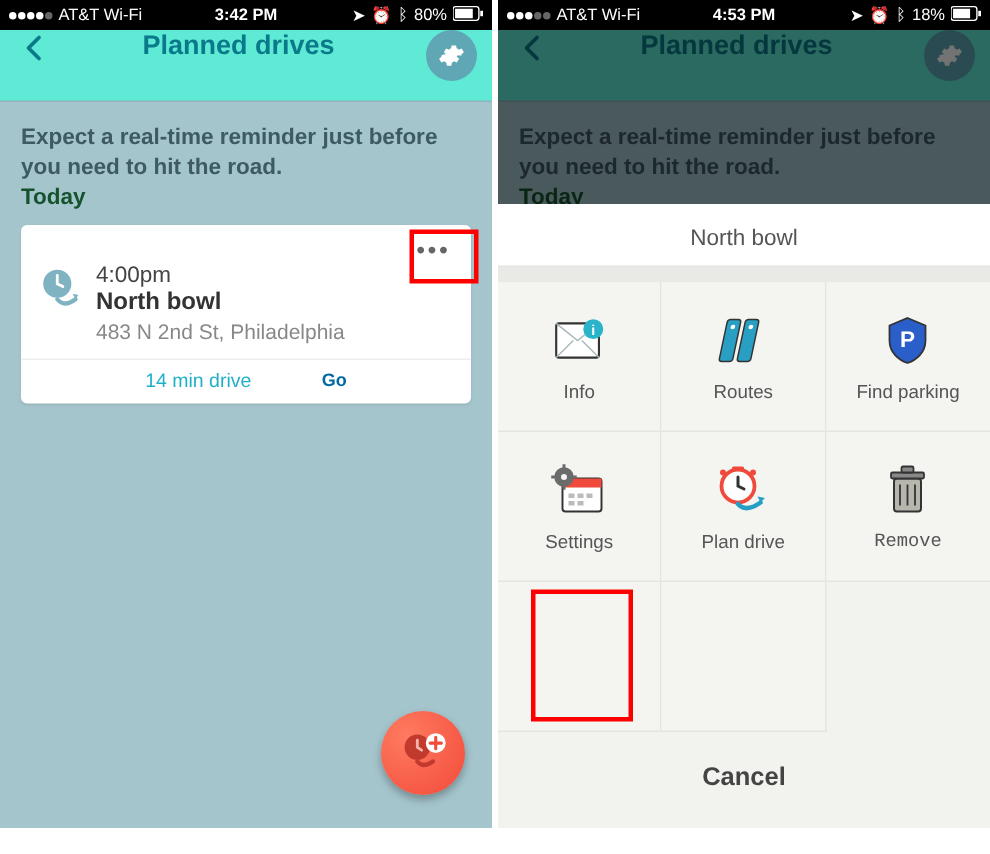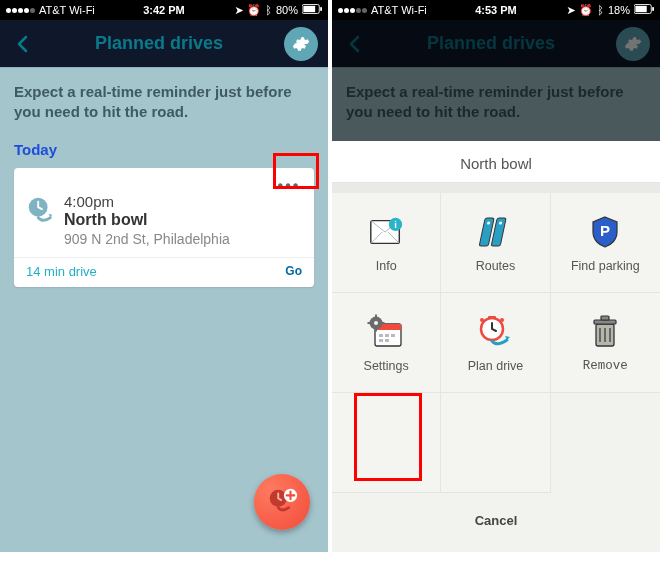--- a/index.html
+++ b/index.html
@@ -34,23 +34,22 @@
   }
   .sb-left, .sb-right { display: flex; align-items: center; gap: 4px; }
   .sb-dots { display: inline-flex; gap: 1px; }
   .sb-dot { width: 5px; height: 5px; border-radius: 50%; background: #fff; }
   .sb-dot.dim { background: #666; }
   .sb-center { position: absolute; left: 50%; transform: translateX(-50%); font-weight: 600; }
 
   
   .header {
     height: 48px;
-    background: #0f172a;
+    background: #5eead4;
     display: flex;
-    align-items: center;
     justify-content: space-between;
     padding: 0 10px;
     border-bottom: 1px solid #8fb4bd;
   }
   .header-title {
     font-size: 18px;
     font-weight: 700;
     color: #0a7a8b;
   }
   .back-btn {
@@ -66,23 +65,22 @@
 
   
   .content { padding: 14px 14px; }
   .subtitle {
     color: #3e5a63;
     font-size: 15px;
     line-height: 1.35;
     font-weight: bold;
   }
   .section-label {
-    margin-top: 18px;
     font-weight: 700;
-    color: #1d4ed8;
+    color: #14532d;
     font-size: 15px;
   }
 
   .card {
     margin-top: 10px;
     background: #fff;
     border-radius: 4px;
     box-shadow: 0 1px 2px rgba(0,0,0,0.1);
     padding: 10px 12px 8px 12px;
     position: relative;
@@ -94,21 +92,21 @@
   }
   .drive-time{ font-size:15px; color:#444;}
   .drive-title{ font-weight:700; color:#333; font-size:16px; margin-top:1px;}
   .drive-addr{ color:#888; font-size:14px; margin-top:2px;}
   .dots-btn{
     position:absolute; right:8px; top:6px;
     width:34px;height:24px;display:flex;align-items:center;justify-content:center;
     letter-spacing:2px;color:#666;font-weight:700;
   }
   .card-sep{ height:1px;background:#eee;margin:10px -12px 6px -12px;}
-  .card-bottom{ display:flex;justify-content:space-between;align-items:center;gap:47px;}
+  .card-bottom{ display:flex;justify-content:center;align-items:center;gap:47px;}
   .eta{ color:#22b0c8;font-size:13px;}
   .go{ color:#0369a1;font-weight:700;font-size:12px;}
 
   .fab{
     position:absolute; right:18px; bottom:22px;
     width:56px;height:56px;border-radius:50%;
     background: radial-gradient(circle at 30% 30%, #ff7a60, #f24b3a);
     display:flex;align-items:center;justify-content:center;
     box-shadow:0 3px 6px rgba(0,0,0,0.3);
   }
@@ -136,21 +134,21 @@
     height:100px; border-right:1px solid #e4e4e0; border-bottom:1px solid #e4e4e0;
     display:flex;flex-direction:column;align-items:center;justify-content:center;
     gap:8px; background:#f4f4f1;
   }
   .cell:nth-child(3n){ border-right:none;}
   .cell-icon{ width:38px;height:38px;display:flex;align-items:center;justify-content:center;}
   .cell-label{ font-size:12.5px;color:#555;}
   .cancel-bar{
     text-align:center; font-weight:700; color:#444;
     padding:20px 0 24px 0; background:#f2f2ef;
-    font-size:13px;
+    font-size:17px;
   }
   .cell.empty{ background:#f4f4f1;}
   
   .sheet-gap{ height:10px; background:#e9e9e5;}
 
 </style>
 </head>
 <body>
 
 <div class="phone">
@@ -206,21 +204,21 @@
           <svg width="30" height="30" viewBox="0 0 32 32">
               <circle cx="13" cy="13" r="10" fill="#7fb3c2"></circle>
               <path d="M13 7v6l4 2" stroke="#fff" stroke-width="2" fill="none" stroke-linecap="round"></path>
               <path d="M13 24 Q18 30 26 24" stroke="#7fb3c2" stroke-width="3" fill="none" stroke-linecap="round"></path>
               <path d="M26 24 l-2 -4 l4 1 z" fill="#7fb3c2"></path>
             </svg>
         </div>
         <div style="flex:1">
           <div class="drive-time">4:00pm</div>
           <div class="drive-title">North bowl</div>
-          <div class="drive-addr">909 N 2nd St, Philadelphia</div>
+          <div class="drive-addr">483 N 2nd St, Philadelphia</div>
         </div>
       </div>
       <div class="dots-btn">
         <span>•••</span>
       </div>
       <div class="card-sep"></div>
       <div class="card-bottom">
         <span class="eta">14 min drive</span>
         <span class="go">Go</span>
       </div>

